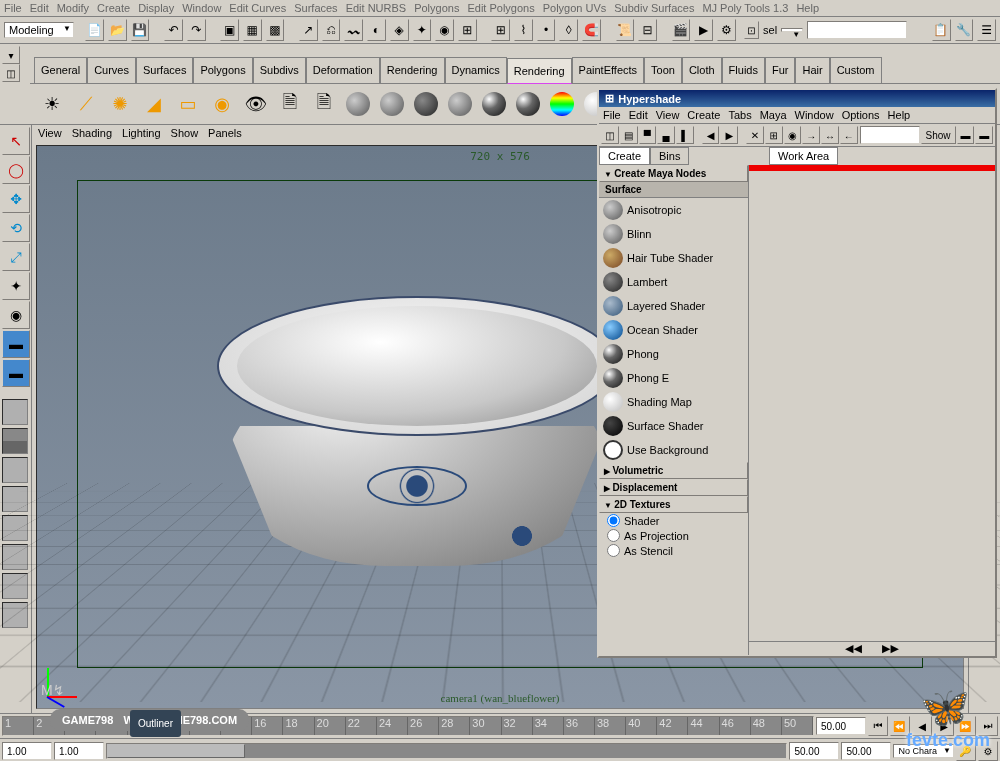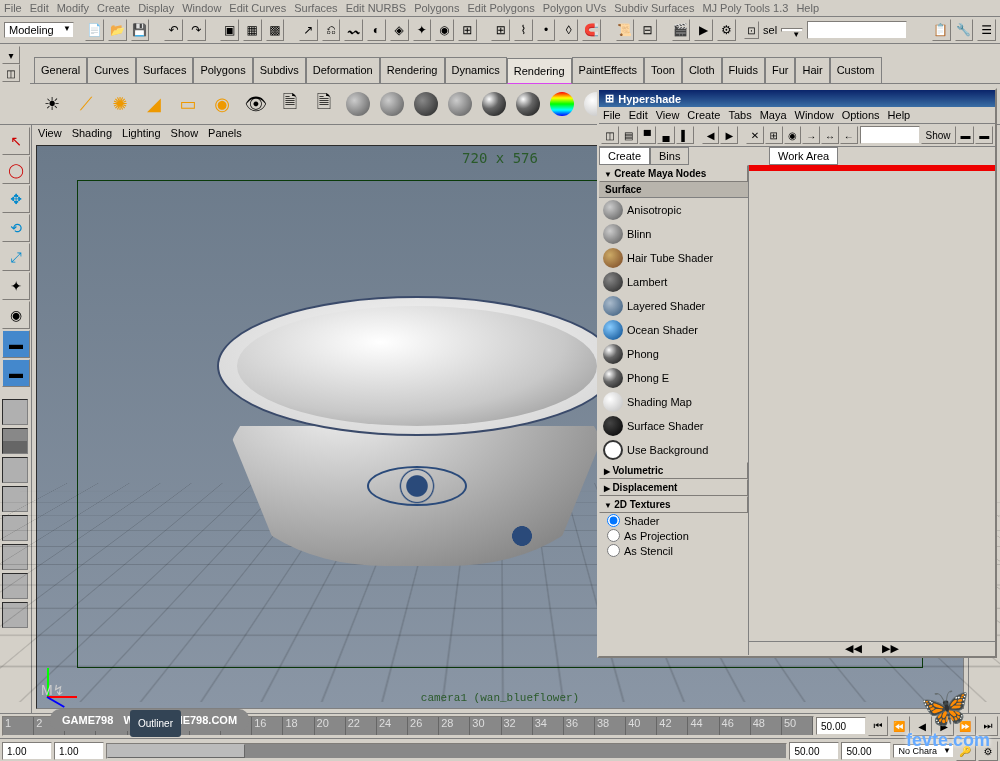--- a/index.html
+++ b/index.html
@@ -36,22 +36,22 @@
 .sphere-outline { width: 24px; height: 24px; border-radius: 50%; border: 2px solid #333; background: #fff; }
 
 
 .workspace { display: flex; position: relative; height: 588px; }
 .toolbox-left { width: 32px; background: #d4d0c8; border-right: 1px solid #808080; display: flex; flex-direction: column; padding: 2px; gap: 1px; }
 .tool-icon { width: 28px; height: 28px; border: 1px outset #d4d0c8; display: flex; align-items: center; justify-content: center; font-size: 14px; }
 
 .viewport-area { flex: 1; position: relative; background: #d4d0c8; }
 .viewport-menu { padding: 2px 6px; display: flex; gap: 10px; font-family: monospace; font-size: 11px; }
 .viewport { position: absolute; top: 20px; left: 4px; right: 4px; bottom: 4px; background: linear-gradient(#6b7a8a, #8a96a5); border: 1px inset #808080; }
-.viewport-label { position: absolute; top: 4px; left: 50%; transform: translateX(-50%); color: #2a5a2a; font-family: monospace; font-size: 14px; }
-.camera-label { position: absolute; bottom: 4px; left: 50%; transform: translateX(-50%); color: #2a5a2a; font-family: Liberation Mono, monospace; font-size: 11px; }
+.viewport-label { position: absolute; top: 4px; left: 50%; transform: translateX(-50%); color: #2a5a2a; font-family: monospace; font-size: 11px; }
+.camera-label { position: absolute; bottom: 4px; left: 50%; transform: translateX(-50%); color: #2a5a2a; font-family: Liberation Serif, serif; font-size: 11px; }
 .gate { position: absolute; top: 34px; left: 40px; right: 40px; bottom: 40px; border: 1px solid #0a3a0a; }
 
 
 .bowl-container { position: absolute; top: 150px; left: 180px; width: 400px; height: 280px; }
 .bowl-rim { position: absolute; top: 0; left: 0; width: 400px; height: 140px; border-radius: 50%; background: radial-gradient(ellipse at 50% 40%, #fafafa, #d0d0d0); border: 2px solid #3a4a6a; }
 .bowl-inner { position: absolute; top: 10px; left: 20px; width: 360px; height: 120px; border-radius: 50%; background: radial-gradient(ellipse at 40% 30%, #fff, #c8c8c8 60%, #888); }
 .bowl-body { position: absolute; top: 70px; left: 10px; width: 380px; height: 200px; border-radius: 50% / 60%; background: radial-gradient(ellipse at 30% 20%, #f0f0f0, #b0b0b0 50%, #707070); clip-path: polygon(0 30%, 100% 30%, 85% 100%, 15% 100%); }
 .bowl-pattern { position: absolute; bottom: 70px; left: 150px; width: 100px; height: 40px; border-radius: 50%; background: radial-gradient(circle, #2a4a7a 20%, transparent 22%, transparent 30%, #2a4a7a 32%, transparent 35%); border: 2px solid #2a4a7a; }
 .bowl-flower { position: absolute; bottom: 20px; right: 70px; width: 50px; height: 40px; background: radial-gradient(circle, #2a4a7a 30%, transparent 32%); border-radius: 50%; }
 .axis-gizmo { position: absolute; bottom: 10px; left: 10px; width: 40px; height: 40px; }

